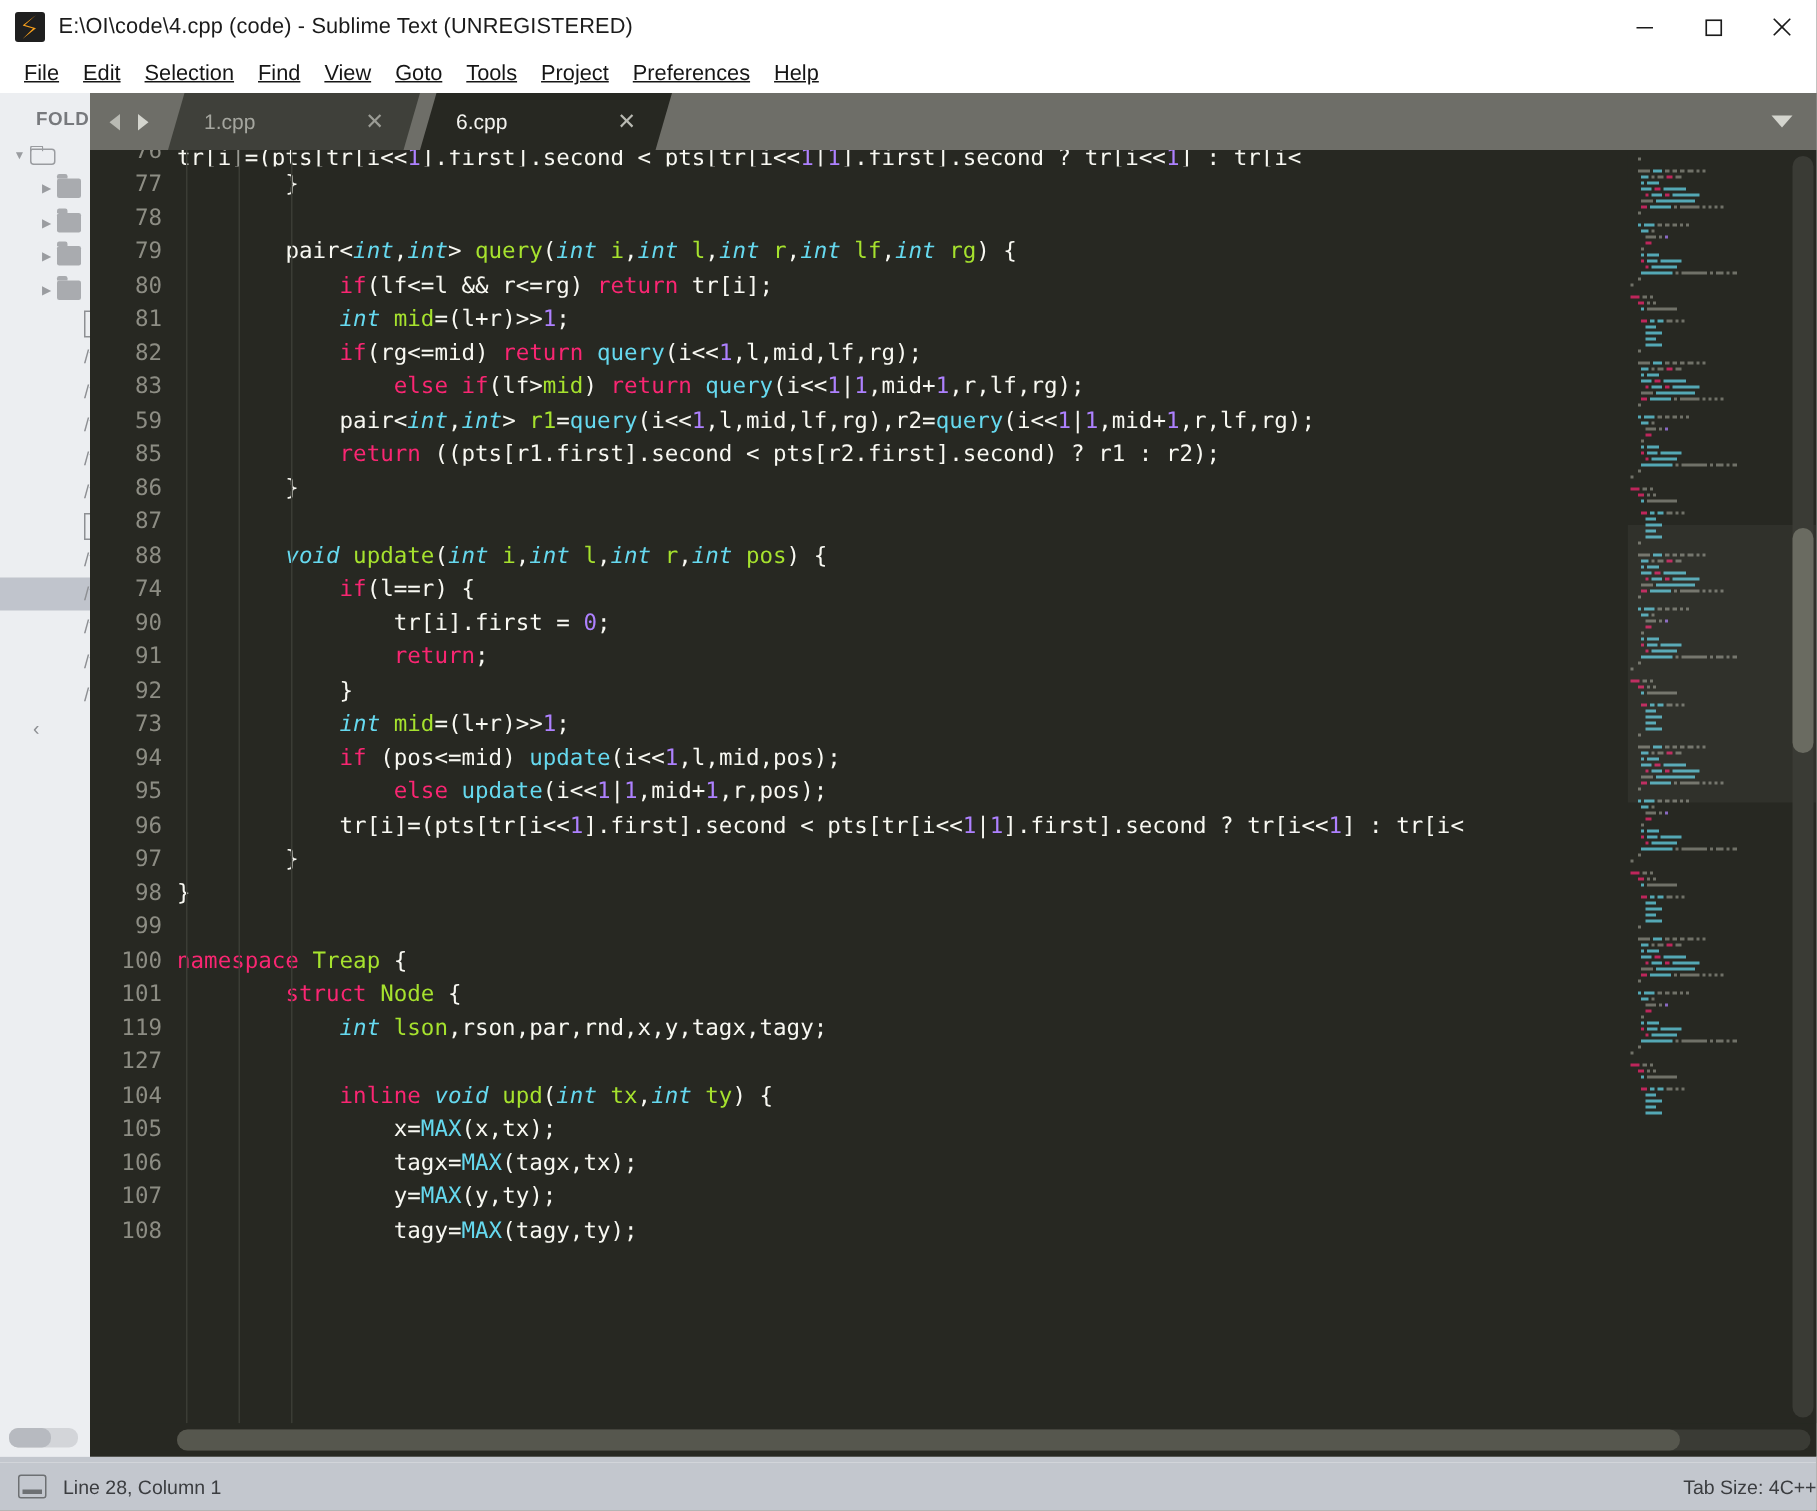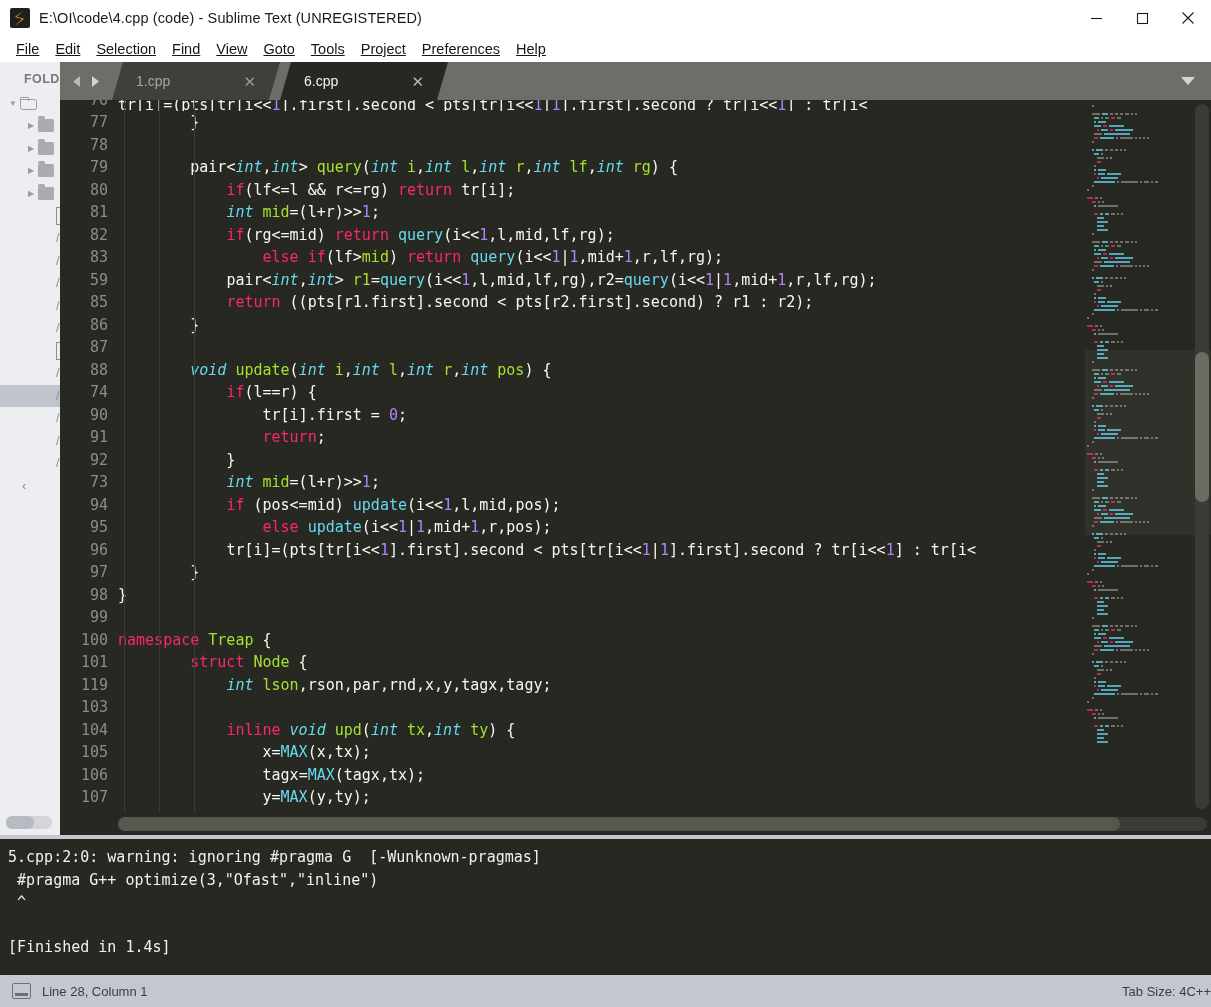--- a/index.html
+++ b/index.html
@@ -314,21 +314,21 @@
               <div class="gl">73</div>
               <div class="gl">94</div>
               <div class="gl">95</div>
               <div class="gl">96</div>
               <div class="gl">97</div>
               <div class="gl">98</div>
               <div class="gl">99</div>
               <div class="gl">100</div>
               <div class="gl">101</div>
               <div class="gl">119</div>
-              <div class="gl">103</div>
+              <div class="gl">127</div>
               <div class="gl">104</div>
               <div class="gl">105</div>
               <div class="gl">106</div>
               <div class="gl">107</div>
               <div class="gl">108</div>
             </div>
           <div class="code-body">
             <div class="iguide" style="left:6px;"></div>
             <div class="iguide" style="left:41px;"></div>
             <div class="iguide" style="left:76px;"></div>
@@ -508,27 +508,20 @@
       <div class="hscroll-wrap">
         <div class="hspacer"></div>
         <div class="hscroll">
           <div class="hthumb" style="left:0;width:92%;"></div>
         </div>
       </div>
     </div>
   </div>
 
   <div class="panel-sep"></div>
-  <div class="output">
-    <pre id="outpre">5.cpp:2:0: warning: ignoring #pragma G  [-Wunknown-pragmas]
- #pragma G++ optimize(3,"Ofast","inline")
- ^
-
-[Finished in 1.4s]</pre>
-  </div>
 
   <div class="statusbar">
     <div class="st-ico"></div>
     <div>Line 28, Column 1</div>
     <div class="st-right">
       <span class="st-tabsize">Tab Size: 4</span>
       <span class="st-lang">C++</span>
     </div>
   </div>
 </div>

